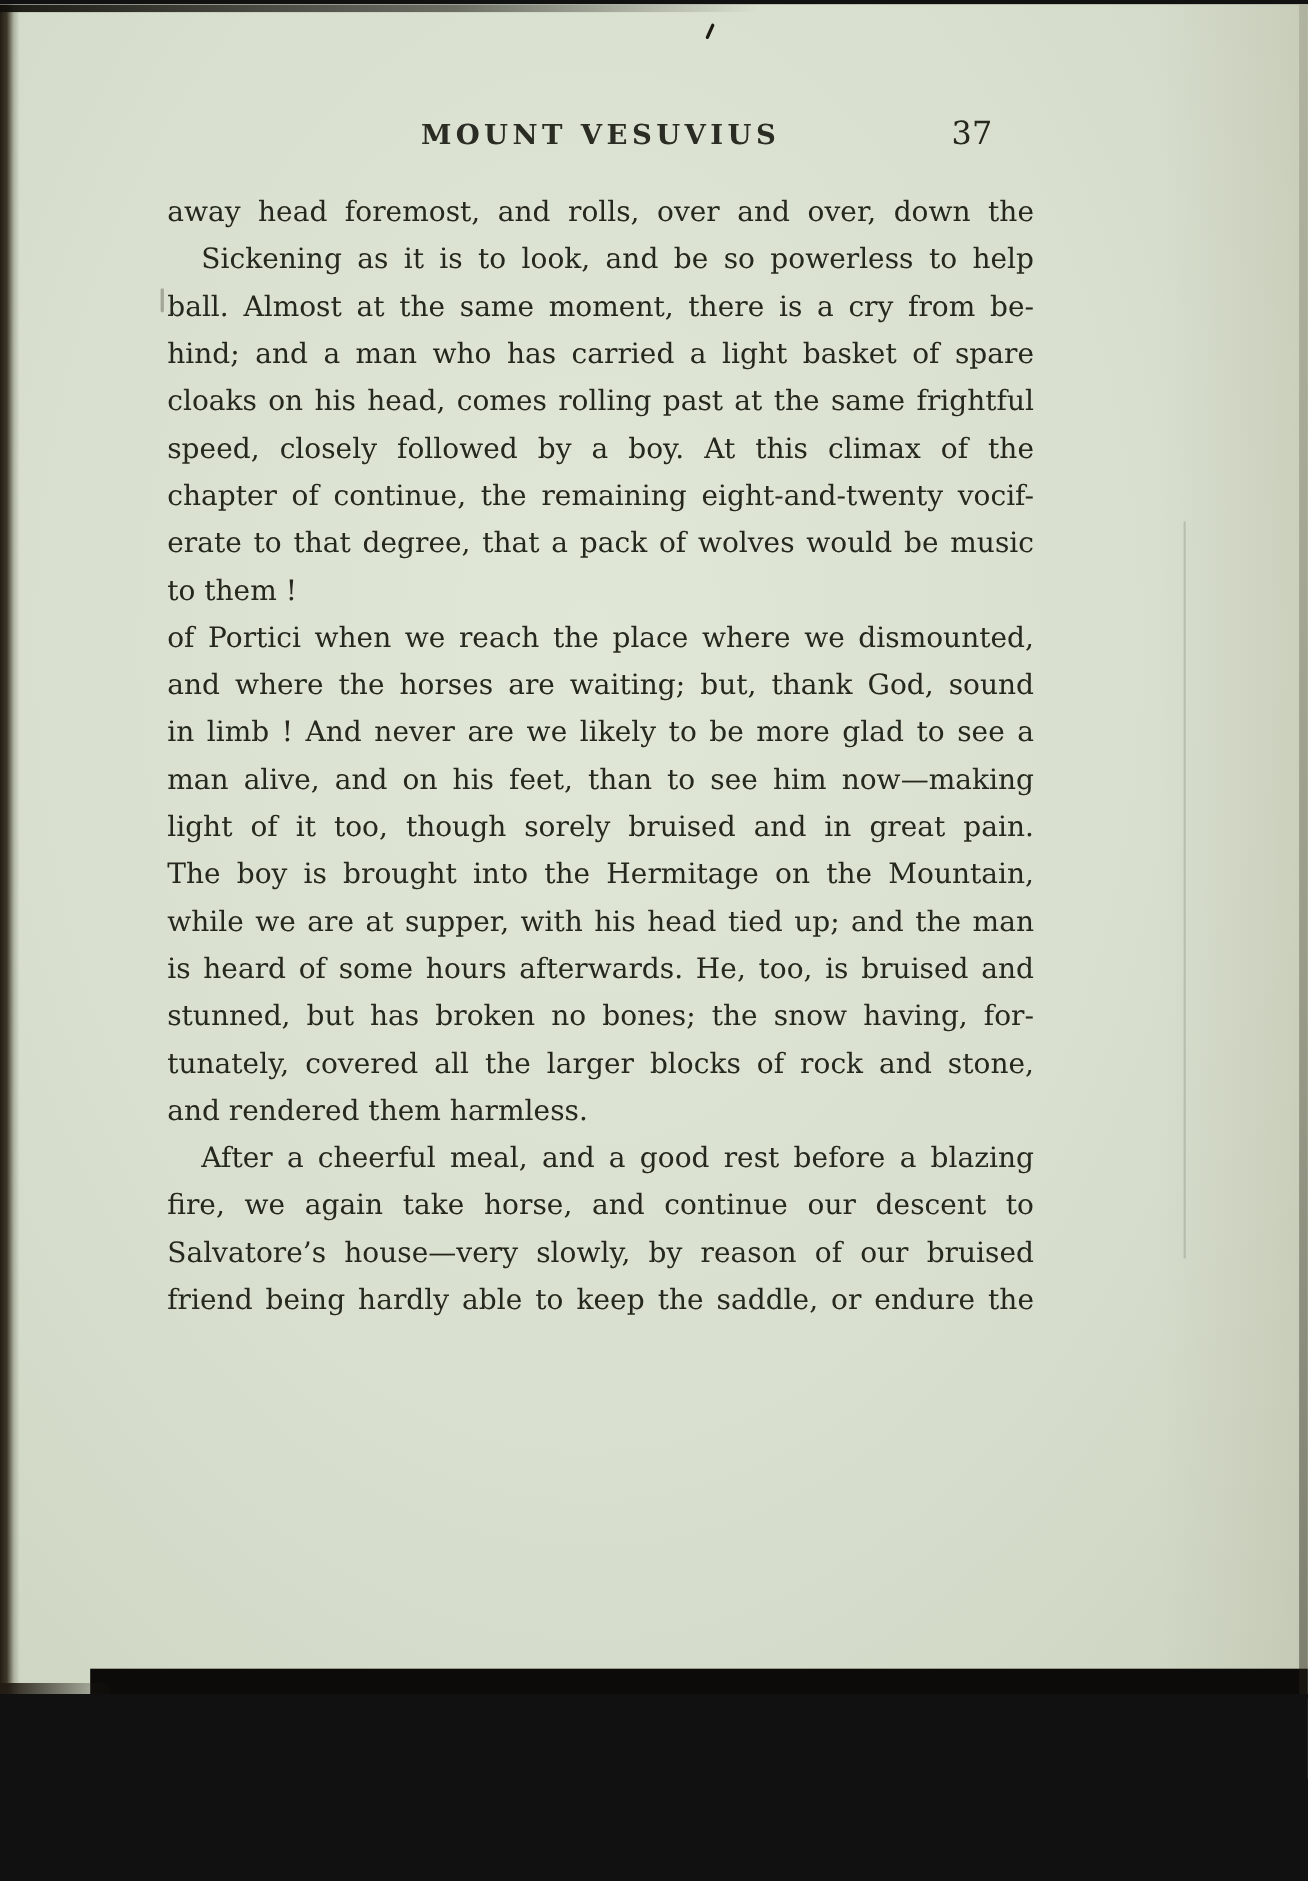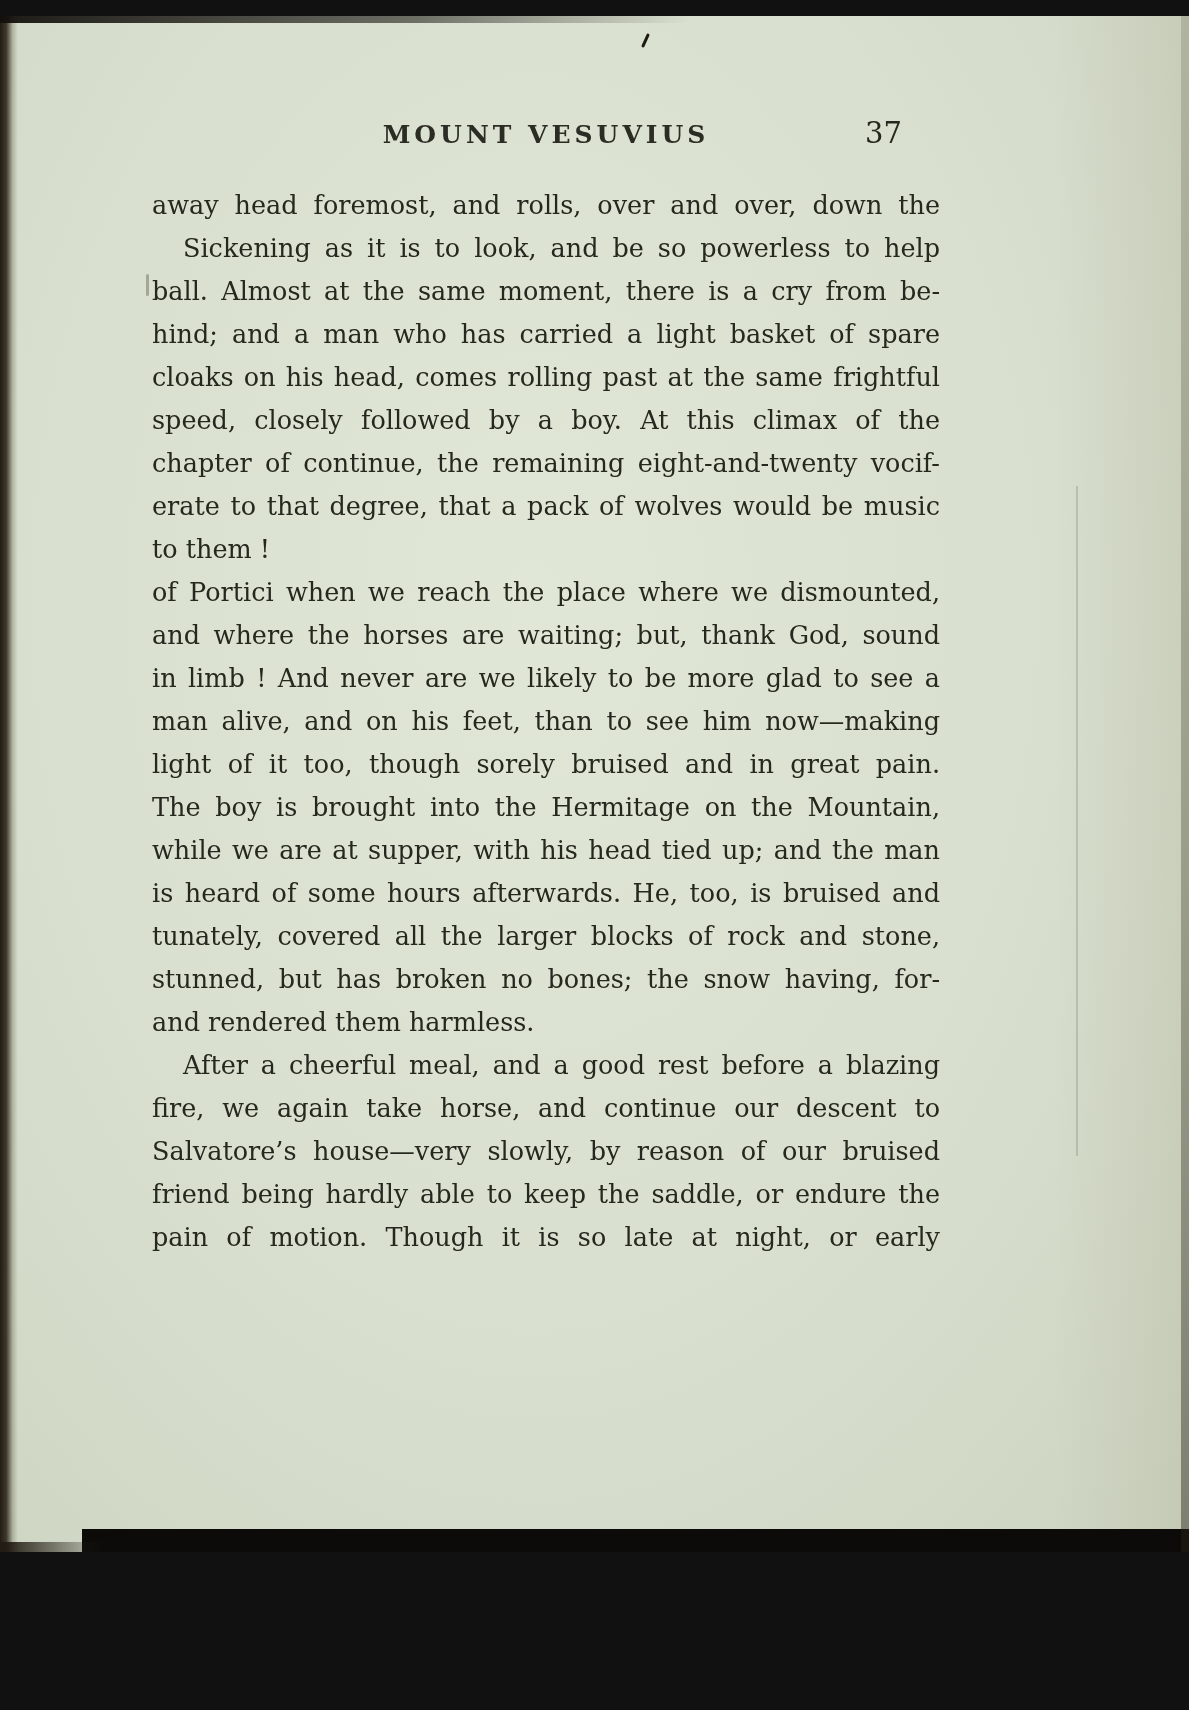--- a/index.html
+++ b/index.html
@@ -4,21 +4,21 @@
 <style>
   html, body {
     margin: 0;
     padding: 0;
     background: #111;
   }
   .scan-page {
     position: relative;
     width: 1189px;
     height: 1536px;
-    margin: 16px auto;
+    margin: 4px auto;
     overflow: hidden;
     background-color: #d8dfce;
     background-image: radial-gradient(ellipse at 45% 38%, #e1e7d7 0%, #d8dfce 55%, #ccd4c1 100%);
     font-family: "DejaVu Serif", "Liberation Serif", serif;
     color: #26281f;
   }
   
   .edge-left {
     position: absolute; left: 0; top: 0; width: 18px; height: 100%;
     background: linear-gradient(90deg, #221c14 0%, #3e382b 35%, rgba(90,85,65,0.30) 70%, rgba(90,85,65,0) 100%);
@@ -120,30 +120,29 @@
       </div>
       <div class="paragraph">
         <div class="line">of Portici when we reach the place where we dismounted,</div>
         <div class="line">and where the horses are waiting; but, thank God, sound</div>
         <div class="line">in limb !  And never are we likely to be more glad to see a</div>
         <div class="line">man alive, and on his feet, than to see him now—making</div>
         <div class="line">light of it too, though sorely bruised and in great pain.</div>
         <div class="line">The boy is brought into the Hermitage on the Mountain,</div>
         <div class="line">while we are at supper, with his head tied up; and the man</div>
         <div class="line">is heard of some hours afterwards.  He, too, is bruised and</div>
+        <div class="line">stunned, but has broken no bones; the snow having, for-</div>
         <div class="line">tunately, covered all the larger blocks of rock and stone,</div>
-        <div class="line">stunned, but has broken no bones; the snow having, for-</div>
         <div class="line last">and rendered them harmless.</div>
       </div>
       <div class="paragraph">
         <div class="line indent">After a cheerful meal, and a good rest before a blazing</div>
         <div class="line">fire, we again take horse, and continue our descent to</div>
         <div class="line">Salvatore’s house—very slowly, by reason of our bruised</div>
         <div class="line">friend being hardly able to keep the saddle, or endure the</div>
-        <div class="line">pain of motion.  Though it is so late at night, or early</div>
       </div>
     </div>
 
   <div class="edge-left"></div>
   <div class="edge-top"></div>
   <div class="edge-bottom"></div>
   <div class="edge-bottom-left"></div>
   <div class="edge-right"></div>
   <div class="scratch-line"></div>
   <div class="pen-mark"></div>

